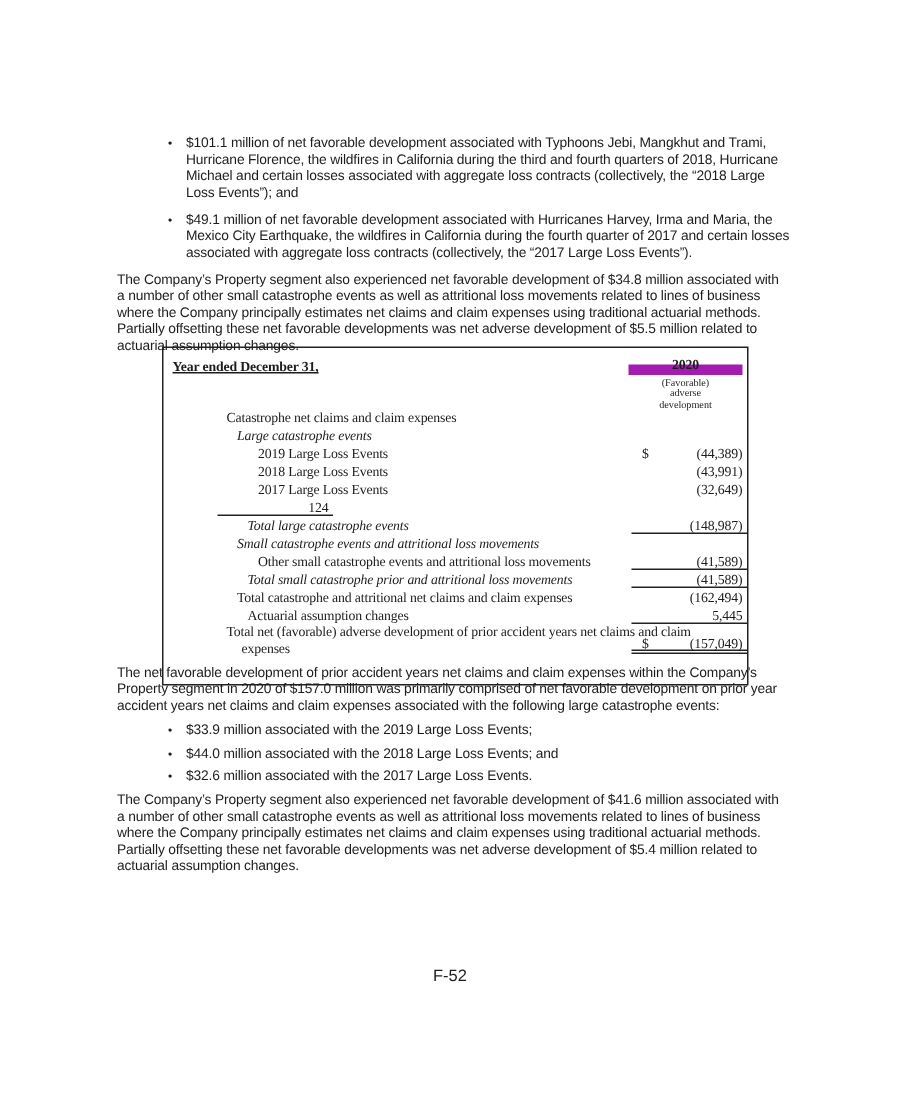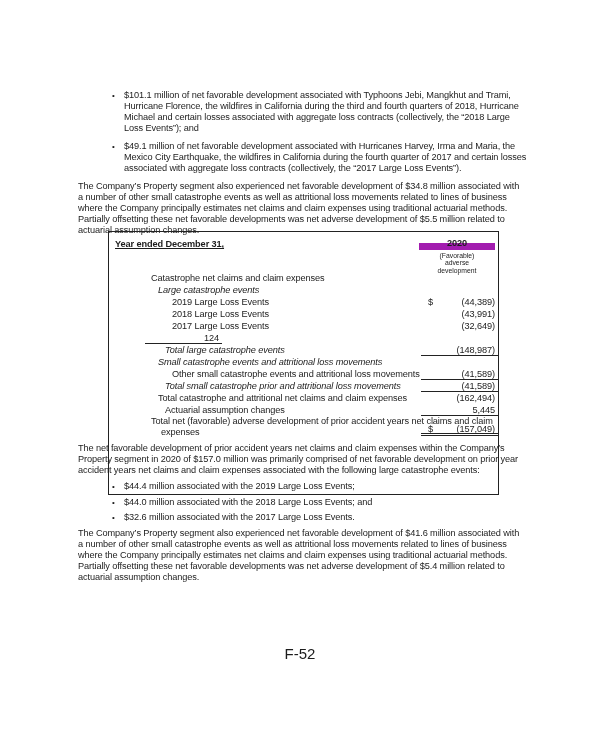--- a/index.html
+++ b/index.html
@@ -15,22 +15,22 @@
   .bullet{display:flex;margin-bottom:7px;}
   .bullet .dot{width:12px;margin-left:34px;flex:none;font-size:8px;}
   .bullet .btxt{width:404px;flex:none;}
   .bullets-mid .bullet{margin-bottom:4.5px;}
   .para{margin:0;}
   .p1{margin-top:2px;}
   .p-mid{margin-bottom:5px;}
   .p-last{margin-top:3px;}
   
   .tbox{
-    position:absolute;left:108px;top:231px;width:391px;height:264px;
-    border:1px solid #222;box-sizing:border-box;font-size:9.2px;letter-spacing:-0.1px;
+    position:absolute;left:108px;top:231px;width:391px;height:226px;
+    border:1px solid #222;box-sizing:border-box;font-size:9.2px;letter-spacing:-0.1px;font-family:Liberation Serif, serif;
   }
   .t-head-label{position:absolute;left:6px;top:7px;font-weight:bold;text-decoration:underline;white-space:nowrap;}
   .t-year{position:absolute;left:310px;top:5px;width:76px;height:13px;line-height:13px;
           text-align:center;font-weight:bold;border-bottom:7px solid #a21caf;box-sizing:border-box;}
   .t-sub{position:absolute;left:310px;top:20px;width:76px;text-align:center;font-size:6.8px;line-height:7.4px;letter-spacing:0;}
   .t-sub span{display:inline-block;width:46px;}
   .t-rows{position:absolute;left:0;top:40px;width:389px;}
   .trow{display:flex;height:12px;line-height:12px;margin-left:36px;}
   .tlabel{flex:1;white-space:nowrap;overflow:visible;}
   .ind0{padding-left:6px;}
@@ -41,21 +41,21 @@
   .tval{width:77px;flex:none;display:flex;justify-content:space-between;
         padding:0 3px 0 7px;box-sizing:border-box;}
   .tval .a{flex:1;text-align:right;}
   .rule{border-bottom:1px solid #222;}
   .trow-last{height:21px;position:relative;}
   .trow-last .tlabel{position:absolute;left:0;top:0;width:348px;white-space:normal;
                      line-height:10.5px;padding-left:16px;text-indent:-10px;box-sizing:border-box;}
   .trow-last .tval{position:absolute;right:0;bottom:1px;height:13px;line-height:12px;
                    border-bottom:3px double #222;}
   
-  .footer{position:absolute;left:0;top:645px;width:600px;text-align:center;font-size:15px;}
+  .footer{position:absolute;left:0;top:645px;width:600px;text-align:center;font-size:11px;}
 </style>
 </head>
 <body>
 
 <div class="page">
 
   <div class="textcol top-col">
     <div class="bullet">
       <span class="dot">•</span>
       <span class="btxt">$101.1 million of net favorable development associated with Typhoons Jebi, Mangkhut and Trami, Hurricane Florence, the wildfires in California during the third and fourth quarters of 2018, Hurricane Michael and certain losses associated with aggregate loss contracts (collectively, the “2018 Large Loss Events”); and</span>
@@ -144,21 +144,21 @@
           </div>
       </div>
     </div>
   </div>
 
   <div class="textcol bot-col">
     <p class="para p-mid">The net favorable development of prior accident years net claims and claim expenses within the Company’s Property segment in 2020 of $157.0 million was primarily comprised of net favorable development on prior year accident years net claims and claim expenses associated with the following large catastrophe events:</p>
     <div class="bullets-mid">
       <div class="bullet">
         <span class="dot">•</span>
-        <span class="btxt">$44.4 million associated with the 2019 Large Loss Events;</span>
+        <span class="btxt">$33.9 million associated with the 2019 Large Loss Events;</span>
       </div>
       <div class="bullet">
         <span class="dot">•</span>
         <span class="btxt">$44.0 million associated with the 2018 Large Loss Events; and</span>
       </div>
       <div class="bullet">
         <span class="dot">•</span>
         <span class="btxt">$32.6 million associated with the 2017 Large Loss Events.</span>
       </div>
     </div>

